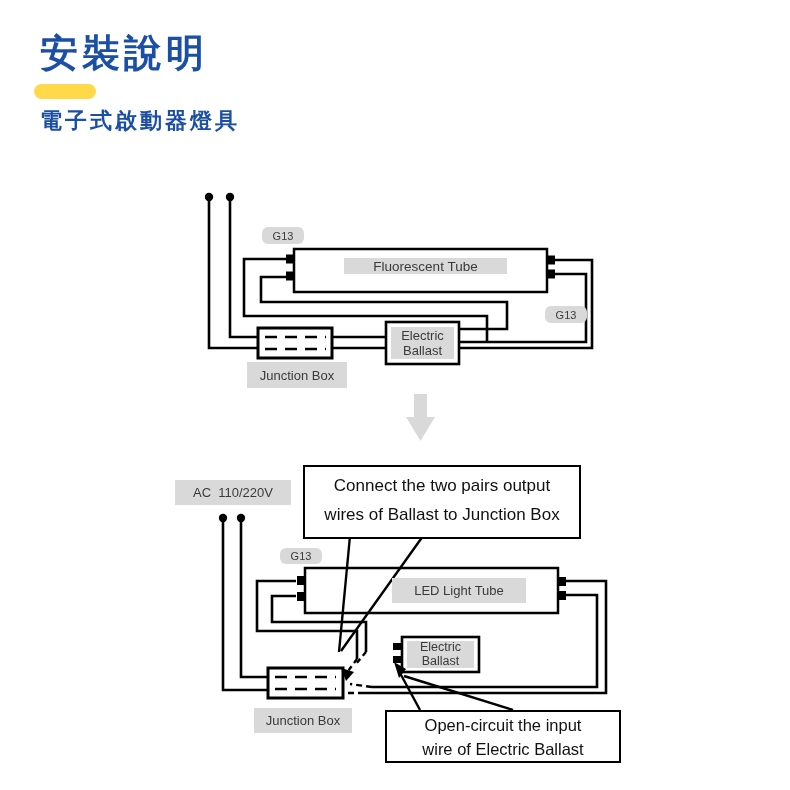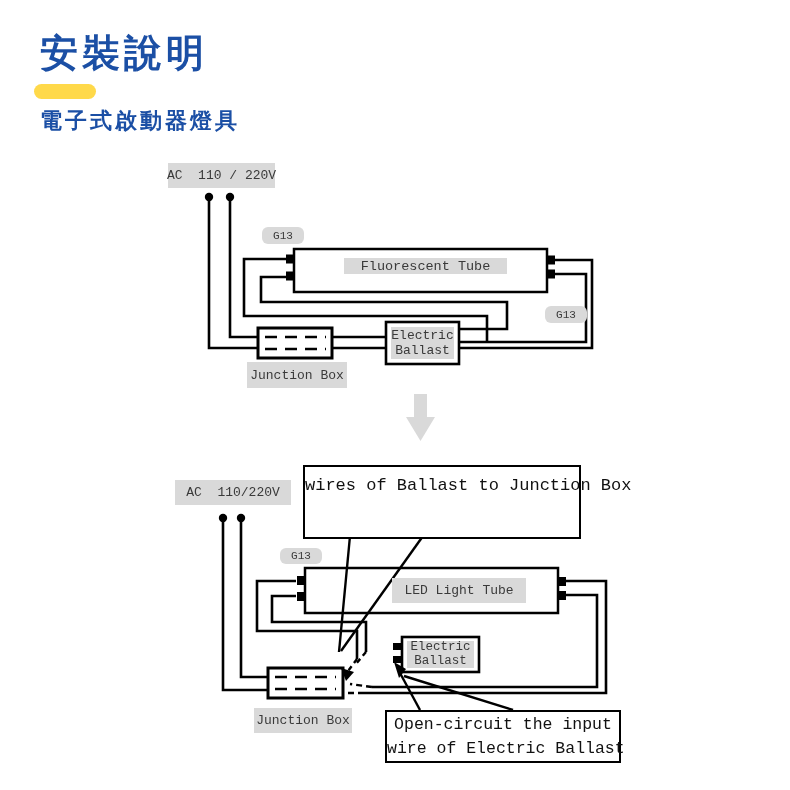--- a/index.html
+++ b/index.html
@@ -1,17 +1,17 @@
 <!DOCTYPE html>
 <html><head>
 <meta charset="utf-8">
 <style>
   html,body{margin:0;padding:0;background:#fff;}
   .canvas{position:relative;width:790px;height:790px;background:#ffffff;overflow:hidden;
-          font-family:Liberation Mono, monospace;}
+          font-family:Liberation Sans, sans-serif;}
   .abs{position:absolute;}
   .title{left:40px;top:28px;font-size:38px;font-weight:bold;color:#1b4fa5;letter-spacing:4px;}
   .underbar{left:34px;top:84px;width:62px;height:15px;background:#ffd94a;border-radius:8px;}
   .subtitle{left:40px;top:106px;font-size:22px;font-weight:bold;color:#1b4fa5;letter-spacing:3px;}
   .glabel{background:#d9d9d9;color:#3a3a3a;text-align:center;white-space:pre;
           display:flex;align-items:center;justify-content:center;font-size:13px;}
   .g13{font-size:11px;border-radius:6px;}
   .two-line{flex-direction:column;line-height:15px;}
   .callout{background:#ffffff;border:2.5px solid #000;text-align:center;color:#111;}
   .callout .cl{display:block;white-space:pre;}
@@ -90,40 +90,40 @@
     </g>
     <g stroke="#000" stroke-width="2.4" fill="none">
       <path d="M350,536 L339,652"></path>
       <path d="M423,536 L341,651"></path>
       <path d="M420,710 L400,673"></path>
       <path d="M513,710 L404,676"></path>
     </g>
     <polygon points="394,662 406,669 399,678" fill="#000"></polygon>
   </svg>
 
-  <div class="abs glabel" style="left:168px;top:163px;width:107px;height:25px;">AC  110 / 220V</div>
   <div class="abs glabel g13" style="left:262px;top:227px;width:42px;height:17px;">G13</div>
   <div class="abs glabel" style="left:344px;top:258px;width:163px;height:16px;font-size:13.5px;">Fluorescent Tube</div>
   <div class="abs glabel two-line" style="left:391px;top:327px;width:63px;height:32px;">
     <span>Electric</span>
     <span>Ballast</span>
   </div>
   <div class="abs glabel" style="left:247px;top:362px;width:100px;height:26px;">Junction Box</div>
   <div class="abs glabel g13" style="left:545px;top:306px;width:42px;height:17px;">G13</div>
 
   <div class="abs glabel" style="left:175px;top:480px;width:116px;height:25px;">AC  110/220V</div>
   <div class="abs glabel g13" style="left:280px;top:548px;width:42px;height:16px;">G13</div>
   <div class="abs glabel" style="left:392px;top:578px;width:134px;height:25px;">LED Light Tube</div>
   <div class="abs glabel two-line" style="left:407px;top:641px;width:67px;height:27px;font-size:12.5px;line-height:13.5px;">
     <span>Electric</span>
     <span>Ballast</span>
   </div>
   <div class="abs glabel" style="left:254px;top:708px;width:98px;height:25px;">Junction Box</div>
 
   <div class="abs callout" style="left:303px;top:465px;width:274px;height:66px;font-size:17px;line-height:29px;padding-top:4px;">
+    <span class="cl">Connect the two pairs output</span>
     <span class="cl">wires of Ballast to Junction Box</span>
   </div>
   <div class="abs callout" style="left:385px;top:710px;width:232px;height:48px;font-size:16.5px;line-height:24px;padding-top:1px;">
     <span class="cl">Open-circuit the input</span>
     <span class="cl">wire of Electric Ballast</span>
   </div>
 
 </div>
 
 </body></html>

